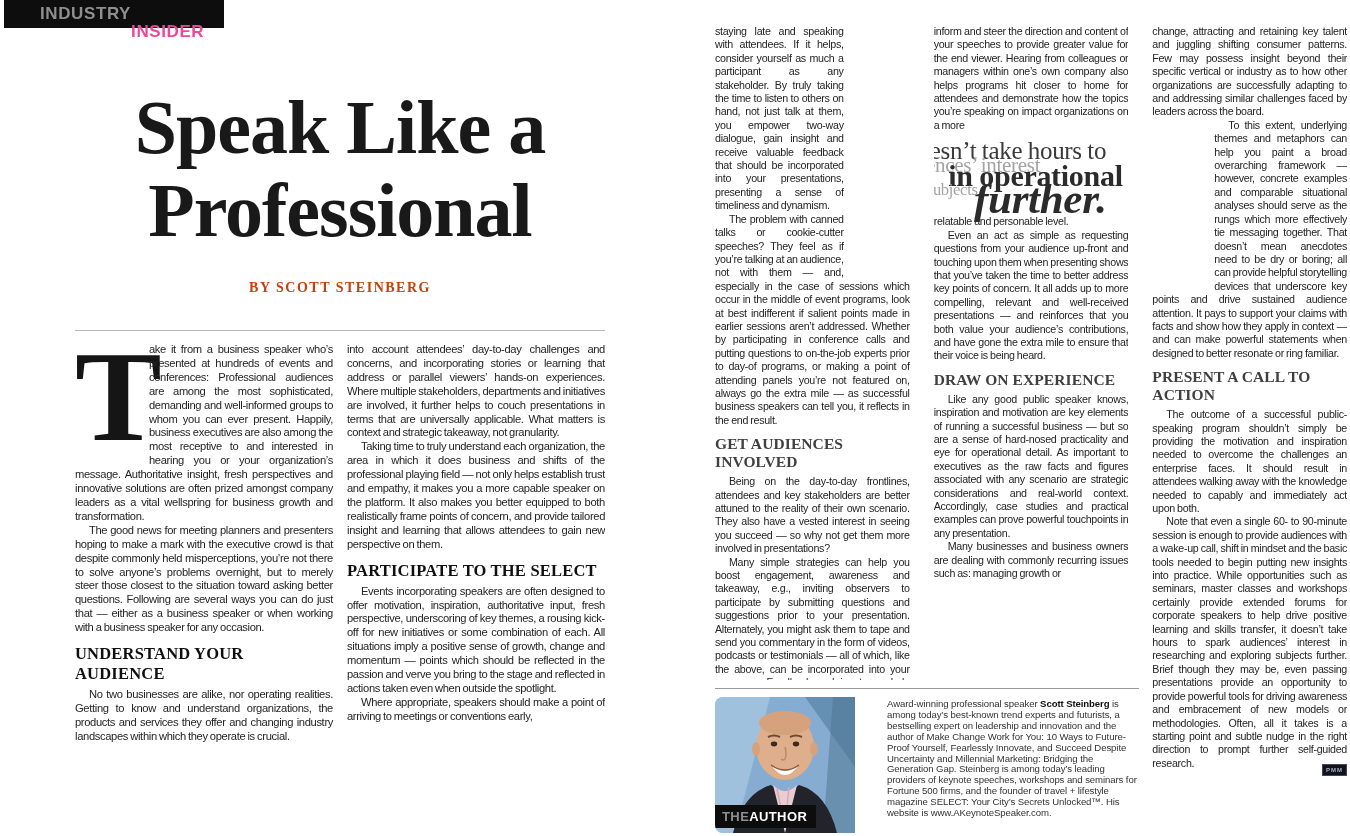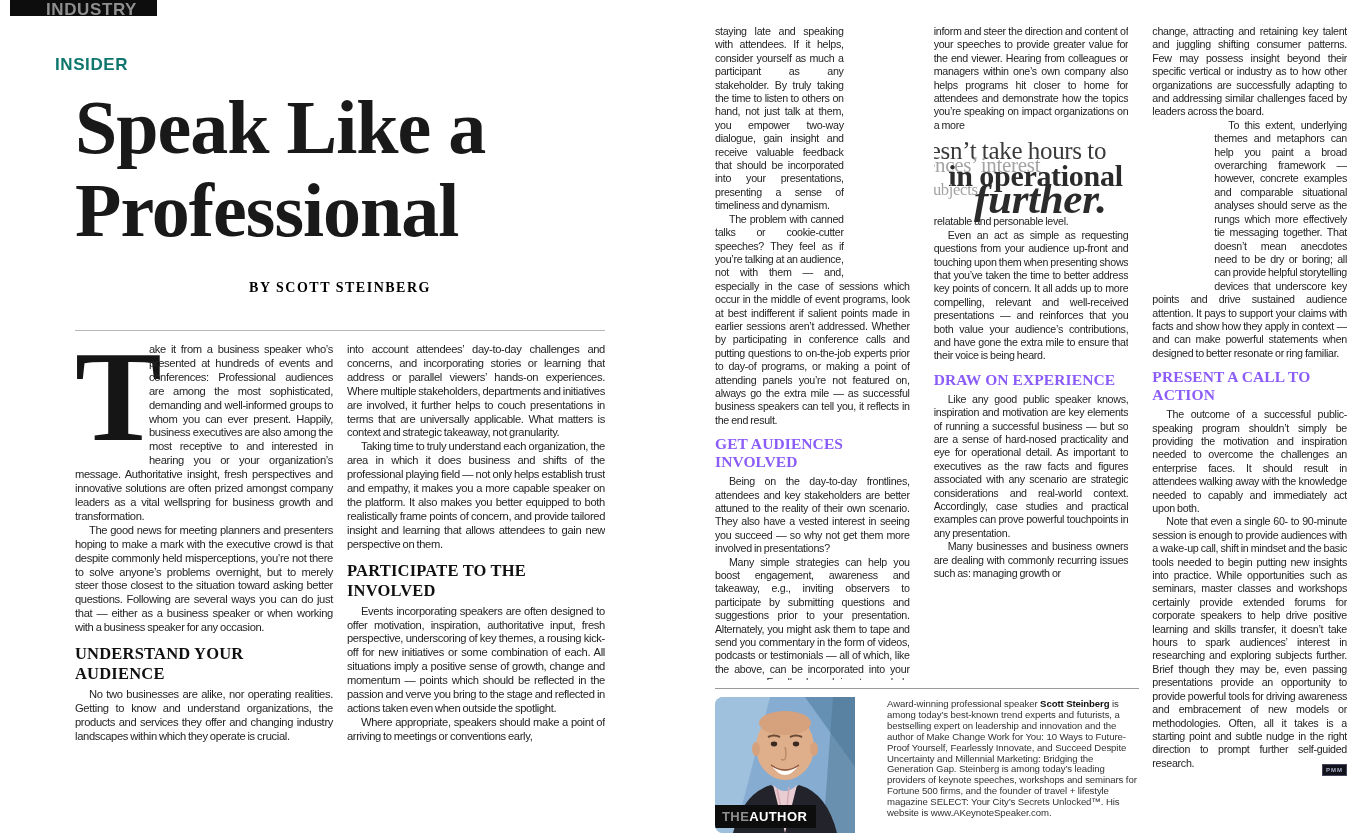--- a/index.html
+++ b/index.html
@@ -1,47 +1,47 @@
 <!DOCTYPE html>
 <html><head>
 <meta charset="utf-8">
 <style>
   html,body{margin:0;padding:0;background:#e9e9e9;}
   #canvas{position:relative;width:1350px;height:836px;background:#ffffff;overflow:hidden;
           font-family:"Liberation Sans","DejaVu Sans",sans-serif;color:#222;}
   
-  .tag{position:absolute;left:10px;top:0;background:#0d0d0d;height:16px;display:flex;align-items:center;
-       padding:0 20px 0 36px;font-weight:700;font-size:17px;letter-spacing:.6px;flex-direction:column;}
-  .tag .t1{color:#8f8f8f;} .tag .t2{color:#0f766e;margin-top:35px;}
+  .tag{position:absolute;left:4px;top:0;background:#0d0d0d;height:28px;display:flex;align-items:center;
+       padding:0 20px 0 36px;font-weight:700;font-size:17px;letter-spacing:.6px;}
+  .tag .t1{color:#8f8f8f;} .tag .t2{color:#ec4899;margin-top:35px;}
   
   .page-left{position:absolute;left:75px;top:86px;width:530px;}
   .title{font-family:"Liberation Serif","DejaVu Serif",serif;font-weight:700;color:#191919;
-         font-size:76px;line-height:83px;text-align:left;letter-spacing:-1px;}
+         font-size:76px;line-height:83px;text-align:center;letter-spacing:-1px;}
   .subtitle{margin-top:24px;font-family:"Liberation Serif","DejaVu Serif",serif;color:#1d1d1d;
             font-size:28px;line-height:33px;text-align:center;}
   .byline{margin-top:28px;text-align:center;font-family:"Liberation Serif","DejaVu Serif",serif;
-          font-weight:700;font-size:14px;letter-spacing:1.5px;color:#000000;}
+          font-weight:700;font-size:14px;letter-spacing:1.5px;color:#c2410c;}
   .rule{margin-top:34px;border-top:1px solid #b8b8b8;height:0;}
   .cols-left{display:flex;gap:14px;margin-top:12px;height:399px;overflow:hidden;}
   .colL{width:258px;}
   .colL p{margin:0;text-align:justify;font-size:11.2px;line-height:13.9px;color:#242424;
           letter-spacing:-.35px;word-spacing:-.6px;}
   .hL{font-family:"Liberation Serif","DejaVu Serif",serif;font-weight:700;font-size:16.5px;
       letter-spacing:.2px;color:#101010;margin:9px 0 4px;}
   .ind{text-indent:14px;}
   .dropcap{float:left;font-family:"Liberation Serif","DejaVu Serif",serif;font-weight:700;
            font-size:130px;line-height:100px;width:70px;height:112px;margin:3px 4px 0 0;color:#151515;}
   
   .page-right{position:absolute;left:715px;top:25px;width:632px;}
   .cols-right{display:flex;gap:24px;justify-content:center;}
   .colR{width:205px;}
   .colR p{margin:0;text-align:justify;font-size:10.7px;line-height:13.4px;color:#242424;
           letter-spacing:-.3px;word-spacing:-.5px;}
   .hR{font-family:"Liberation Serif","DejaVu Serif",serif;font-weight:700;font-size:15.5px;
-      color:#8b5cf6;margin:8px 0 4px;letter-spacing:.1px;}
+      color:#404040;margin:8px 0 4px;letter-spacing:.1px;}
   .col3,.col4{height:655px;overflow:hidden;}
   .col5{height:811px;overflow:hidden;}
   .spacer-r{float:right;width:66px;height:142px;margin-top:108px;}
   .spacer-l{float:left;width:62px;height:150px;margin-top:13px;}
   
   .pull-quote{display:block;width:300px;margin:12px 0 10px -97px;position:relative;z-index:2;
               font-family:"Liberation Serif","DejaVu Serif",serif;text-indent:0;}
   .pq{display:block;white-space:nowrap;}
   .pq1{font-size:25px;color:#3a3a3a;text-align:center;padding-left:18px;}
   .pq2{font-size:21px;color:#a3a3a3;text-align:left;padding-left:6px;margin-top:1px;}
@@ -86,21 +86,21 @@
       <div class="colL">
         <p><span class="dropcap">T</span><span>ake it from a business speaker who’s presented at hundreds of events and conferences: Professional audiences are among the most sophisticated, demanding and well-informed groups to whom you can ever present. Happily, business executives are also among the most receptive to and interested in hearing you or your organization’s message. Authoritative insight, fresh perspectives and innovative solutions are often prized amongst company leaders as a vital wellspring for business growth and transformation.</span></p>
         <p class="ind">The good news for meeting planners and presenters hoping to make a mark with the executive crowd is that despite commonly held misperceptions, you’re not there to solve anyone’s problems overnight, but to merely steer those closest to the situation toward asking better questions. Following are several ways you can do just that — either as a business speaker or when working with a business speaker for any occasion.</p>
         <div class="hL">UNDERSTAND YOUR AUDIENCE</div>
         <p class="ind">No two businesses are alike, nor operating realities. Getting to know and understand organizations, the products and services they offer and changing industry landscapes within which they operate is crucial.</p>
 
       </div>
       <div class="colL">
         <p>into account attendees’ day-to-day challenges and concerns, and incorporating stories or learning that address or parallel viewers’ hands-on experiences. Where multiple stakeholders, departments and initiatives are involved, it further helps to couch presentations in terms that are universally applicable. What matters is context and strategic takeaway, not granularity.</p>
         <p class="ind">Taking time to truly understand each organization, the area in which it does business and shifts of the professional playing field — not only helps establish trust and empathy, it makes you a more capable speaker on the platform. It also makes you better equipped to both realistically frame points of concern, and provide tailored insight and learning that allows attendees to gain new perspective on them.</p>
-        <div class="hL">PARTICIPATE TO THE INVOLVED</div>
+        <div class="hL">PARTICIPATE TO THE SELECT</div>
         <p class="ind">Events incorporating speakers are often designed to offer motivation, inspiration, authoritative input, fresh perspective, underscoring of key themes, a rousing kick-off for new initiatives or some combination of each. All situations imply a positive sense of growth, change and momentum — points which should be reflected in the passion and verve you bring to the stage and reflected in actions taken even when outside the spotlight.</p>
         <p class="ind">Where appropriate, speakers should make a point of arriving to meetings or conventions early,</p>
       </div>
     </div>
   </div>
 
   <div class="page-right">
     <div class="cols-right">
 
       <div class="colR col3">

